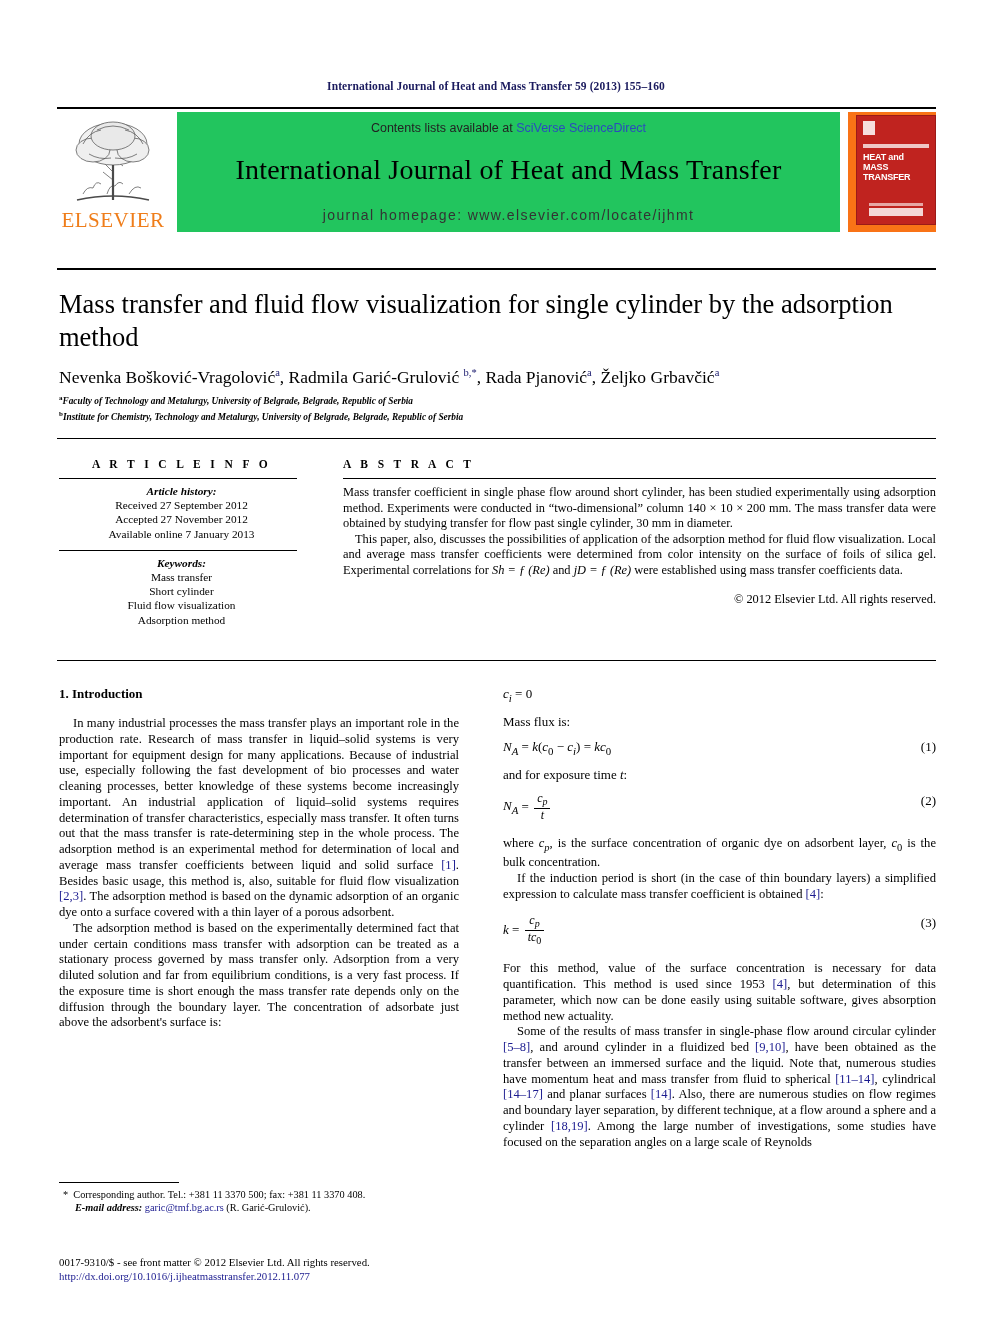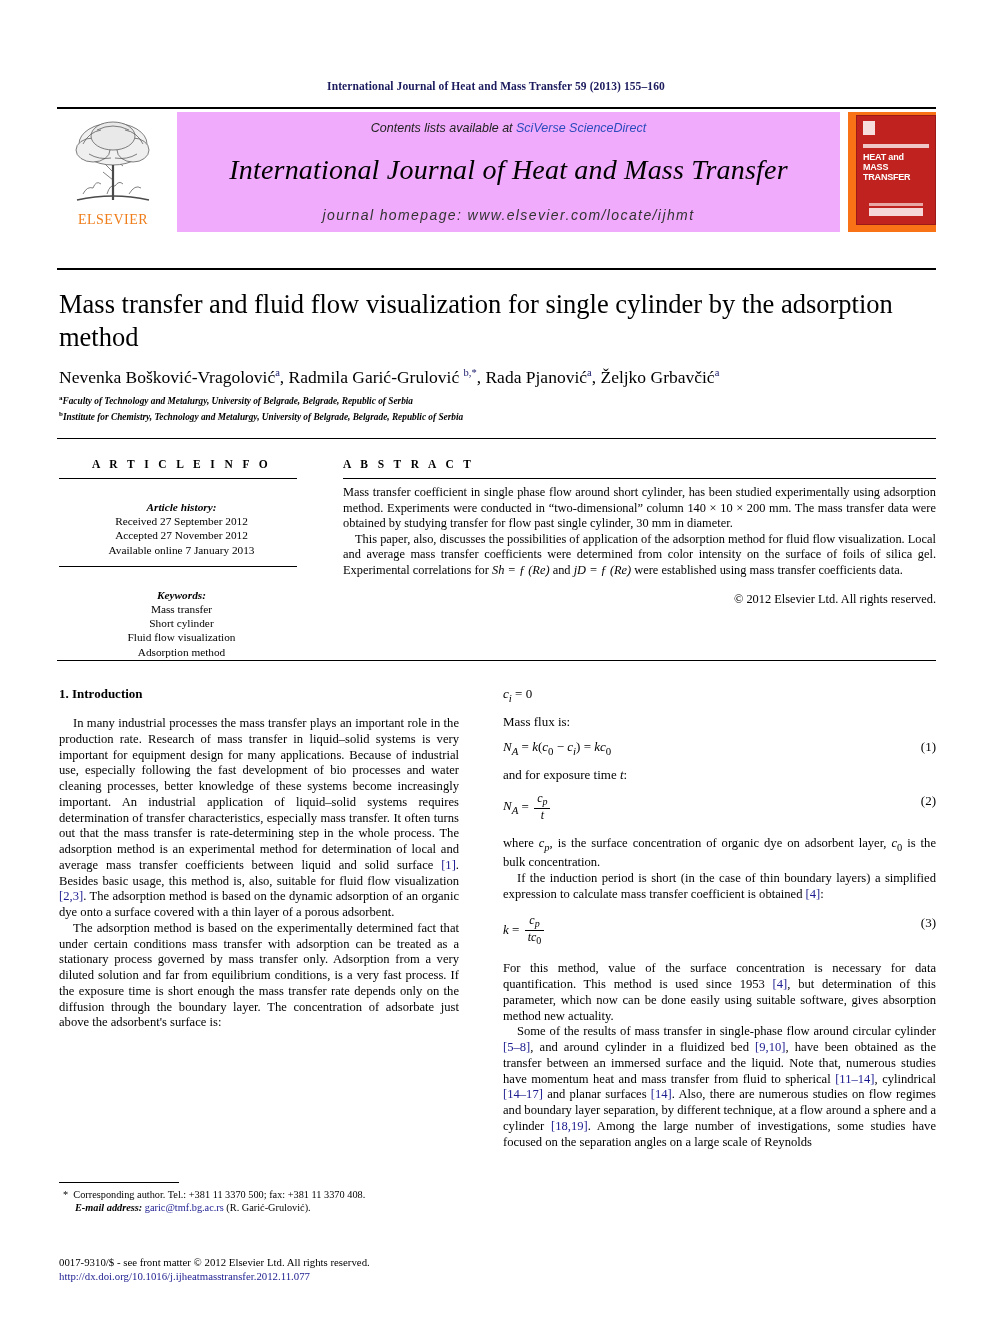--- a/index.html
+++ b/index.html
@@ -63,31 +63,30 @@
     left: 6px; top: 2px;
     width: 100px;
     height: 92px;
   }
   .elsevier-word {
     position: absolute;
     left: 0; bottom: 0px;
     width: 112px;
     text-align: center;
     font-family: "Liberation Serif", serif;
-    font-size: 14px;
+    font-size: 21px;
     letter-spacing: 0.5px;
     color: #ef7d1a;
     line-height: 24px;
   }
   .banner-center {
     flex: 1 1 auto;
-    background: #f0abfc;
+    background: #22c55e;
     margin: 0 8px 0 8px;
     position: relative;
-    font-style: italic;
   }
   .contents-line {
     position: absolute;
     left: 0; top: 9px;
     width: 100%;
     text-align: center;
     font-family: "Liberation Sans", sans-serif;
     font-size: 12.5px;
     color: #222;
   }
@@ -242,21 +241,21 @@
     border-top: 1.6px solid #000;
     margin: 8px 0 0 0;
     width: 238px;
   }
   .abs-rule {
     border-top: 1.6px solid #000;
     margin: 8px 0 0 0;
     width: 593px;
   }
   .info-body {
-    margin-top: 21px;
+    margin-top: 5px;
     font-family: "Liberation Serif", serif;
     font-size: 11.3px;
     line-height: 14.2px;
     color: #000;
   }
   .it-head {
     font-style: italic;
     font-weight: bold;
   }
   .info-gap-rule {

